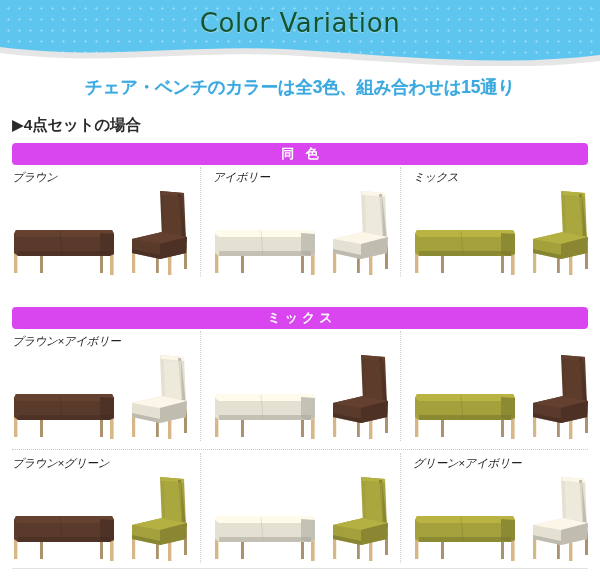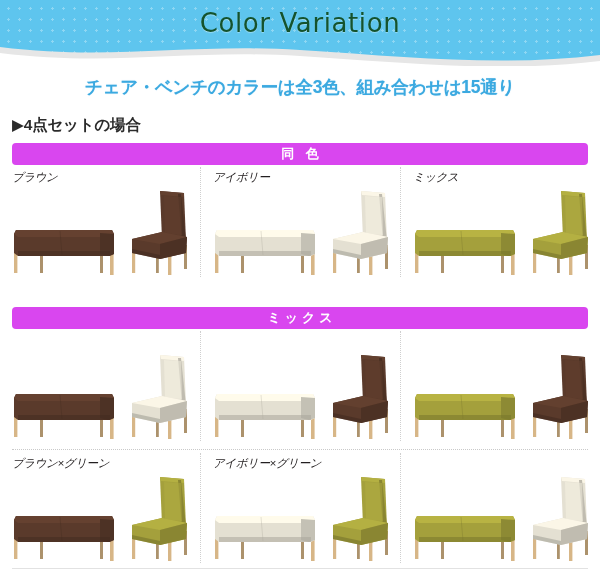--- a/index.html
+++ b/index.html
@@ -263,20 +263,21 @@
     </g>
   </svg>
       </div>
   </div>
 </div>
 
 <div class="gray-bar" style="margin-top:30px;">ミックス</div>
 
 <div class="grid-row">
   <div class="cell">
+    <div class="cell-label">ブラウン×アイボリー</div>
     <div class="furniture">
   <svg viewBox="0 0 200 88" preserveAspectRatio="xMidYMax meet">
 
     <g>
       <rect x="14" y="65" width="3.4" height="21" fill="#d7b687"></rect>
       <rect x="40" y="67" width="3.0" height="19" fill="#ac926c"></rect>
       <rect x="100" y="67" width="3.0" height="19" fill="#ac926c"></rect>
       <rect x="110" y="65" width="3.6" height="23" fill="#d7b687"></rect>
       <path d="M14,47 L16,43 L112,43 L114,47 L114,67 L110,69 L18,69 L14,66 Z" fill="#5a3a2b"></path>
       <path d="M14,47 L16,43 L112,43 L114,47 L110,50 L18,50 Z" fill="#654130"></path>
@@ -399,21 +400,20 @@
       <path d="M164,9 L181,10 L182,48 L165,47 Z" fill="#b4b042" opacity="0.45"></path>
       <path d="M132,52 L162,45 L187,50 L186,66 L160,72 L132,66 Z" fill="#a4a03c"></path>
       <path d="M132,52 L162,45 L187,50 L160,57 Z" fill="#b4b042"></path>
       <path d="M160,57 L187,50 L186,66 L160,72 Z" fill="#8a8632"></path>
       <path d="M132,62 L160,68 L160,72 L132,66 Z" fill="#76732b" opacity="0.6"></path>
     </g>
   </svg>
       </div>
   </div>
   <div class="cell">
-    <div class="cell-label">アイボリー×グリーン</div>
     <div class="furniture">
   <svg viewBox="0 0 200 88" preserveAspectRatio="xMidYMax meet">
 
     <g>
       <rect x="14" y="65" width="3.4" height="21" fill="#d7b687"></rect>
       <rect x="40" y="67" width="3.0" height="19" fill="#ac926c"></rect>
       <rect x="100" y="67" width="3.0" height="19" fill="#ac926c"></rect>
       <rect x="110" y="65" width="3.6" height="23" fill="#d7b687"></rect>
       <path d="M14,47 L16,43 L112,43 L114,47 L114,67 L110,69 L18,69 L14,66 Z" fill="#e4e0d2"></path>
       <path d="M14,47 L16,43 L112,43 L114,47 L110,50 L18,50 Z" fill="#fffbeb"></path>
@@ -433,20 +433,21 @@
       <path d="M164,9 L181,10 L182,48 L165,47 Z" fill="#b4b042" opacity="0.45"></path>
       <path d="M132,52 L162,45 L187,50 L186,66 L160,72 L132,66 Z" fill="#a4a03c"></path>
       <path d="M132,52 L162,45 L187,50 L160,57 Z" fill="#b4b042"></path>
       <path d="M160,57 L187,50 L186,66 L160,72 Z" fill="#8a8632"></path>
       <path d="M132,62 L160,68 L160,72 L132,66 Z" fill="#76732b" opacity="0.6"></path>
     </g>
   </svg>
       </div>
   </div>
   <div class="cell">
+    <div class="cell-label">グリーン×アイボリー</div>
     <div class="furniture">
   <svg viewBox="0 0 200 88" preserveAspectRatio="xMidYMax meet">
 
     <g>
       <rect x="14" y="65" width="3.4" height="21" fill="#d7b687"></rect>
       <rect x="40" y="67" width="3.0" height="19" fill="#ac926c"></rect>
       <rect x="100" y="67" width="3.0" height="19" fill="#ac926c"></rect>
       <rect x="110" y="65" width="3.6" height="23" fill="#d7b687"></rect>
       <path d="M14,47 L16,43 L112,43 L114,47 L114,67 L110,69 L18,69 L14,66 Z" fill="#a4a03c"></path>
       <path d="M14,47 L16,43 L112,43 L114,47 L110,50 L18,50 Z" fill="#b8b343"></path>

